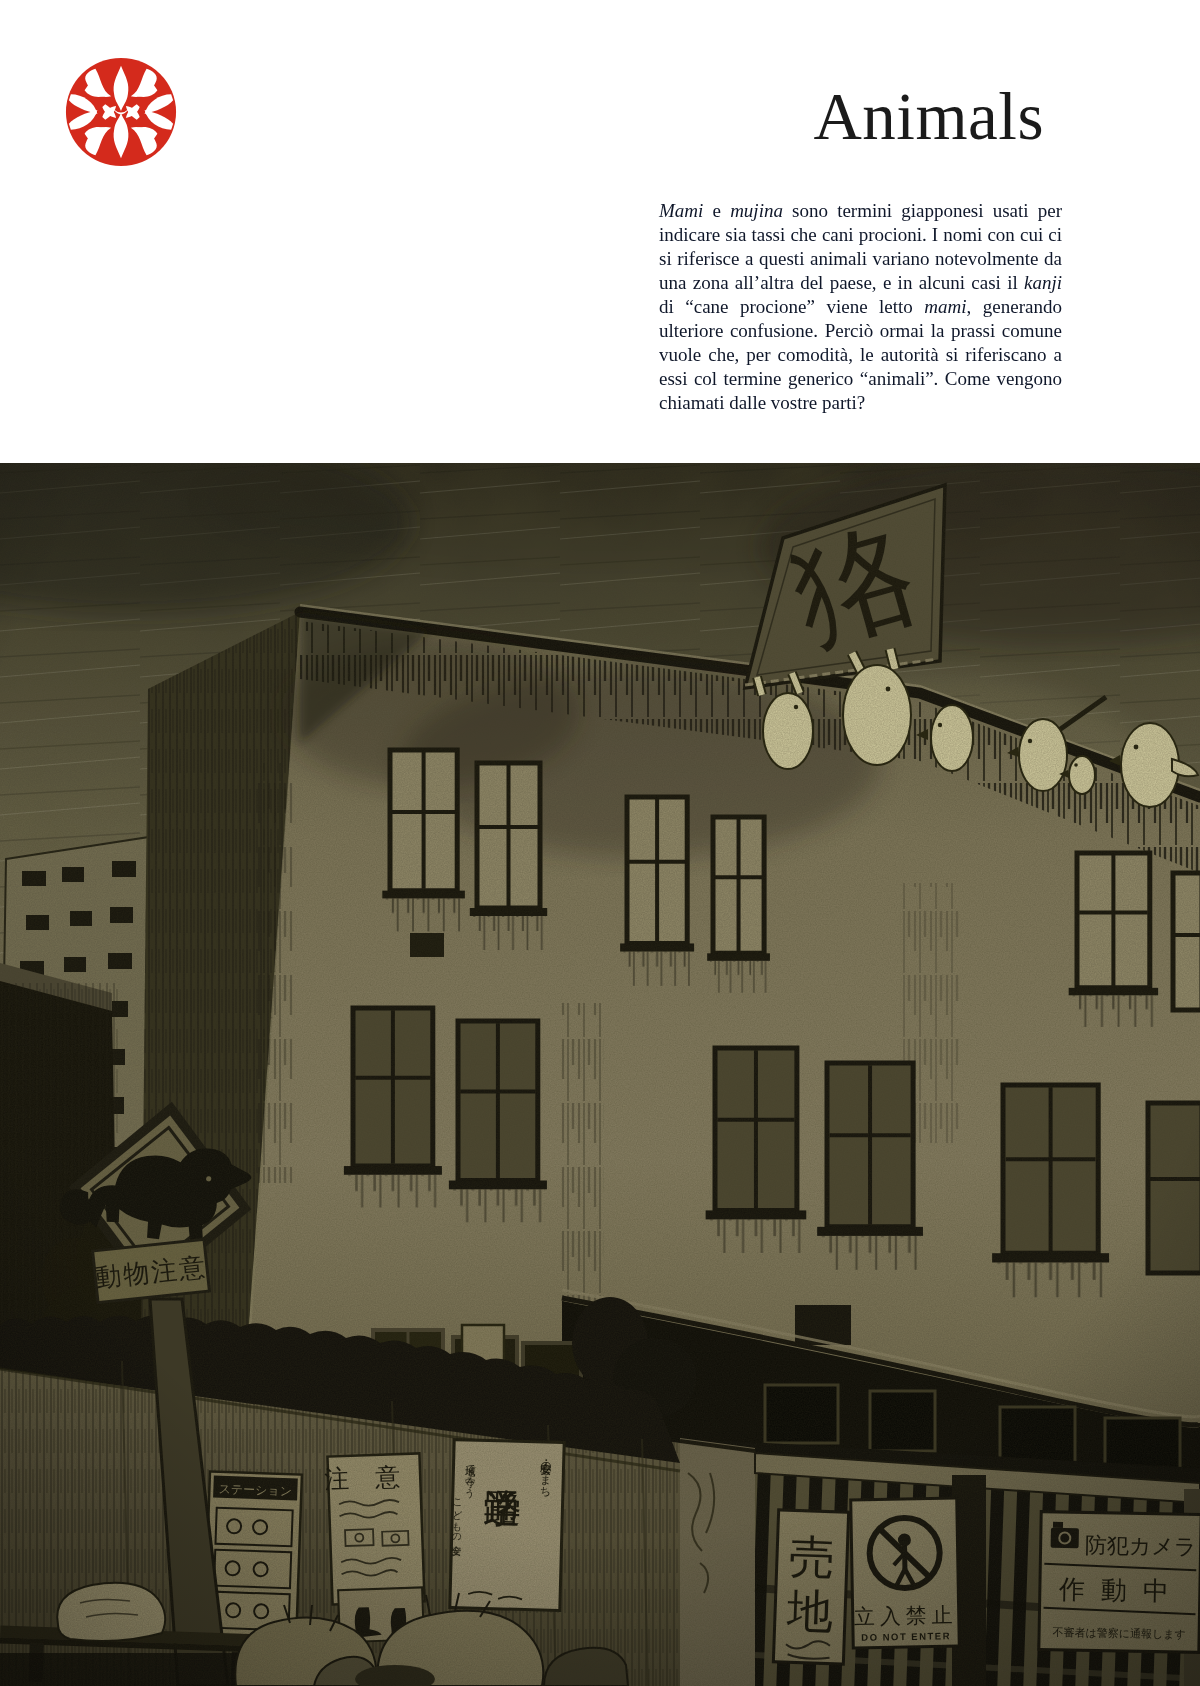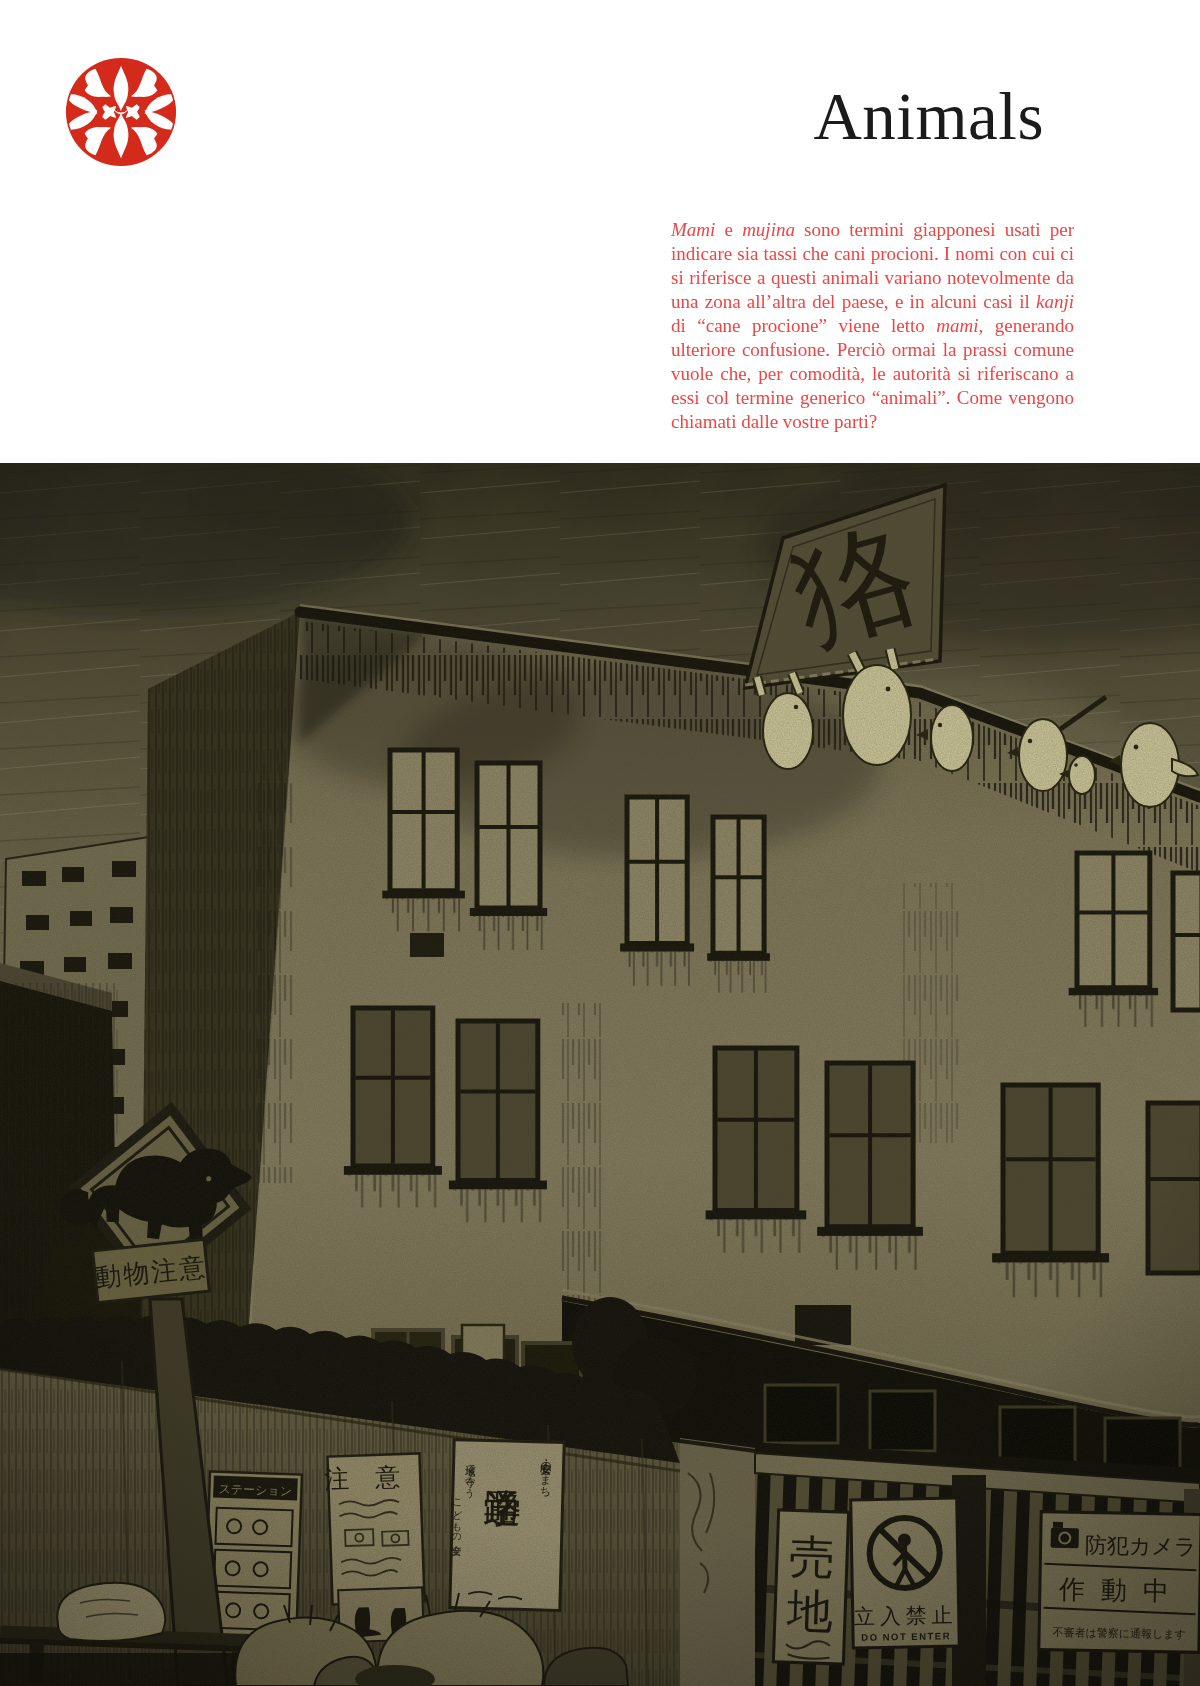--- a/index.html
+++ b/index.html
@@ -2,22 +2,22 @@
 <html><head>
 <meta charset="utf-8">
 <style>
   html,body{margin:0;padding:0;}
   body{width:1200px;height:1686px;background:#ffffff;position:relative;overflow:hidden;
        font-family:"Liberation Serif",serif;}
   .logo{position:absolute;left:62px;top:54px;width:118px;height:116px;}
   .header-text{position:absolute;top:50px;right:156px;text-align:right;color:#1b1b1b;margin-top:32px;}
   .title{font-size:67px;line-height:1.04;letter-spacing:0.5px;}
   .author{font-size:40px;line-height:1.1;margin-top:5px;}
-  .intro{position:absolute;top:199px;left:659px;width:403px;font-size:19px;line-height:1.26;
-         text-align:justify;color:#ef4444;margin-left:12px;}
+  .intro{position:absolute;top:180px;left:659px;width:403px;font-size:19px;line-height:1.26;
+         text-align:justify;color:#0f172a;}
   .intro i{font-style:italic;}
   .illu{position:absolute;top:463px;left:0;display:block;}
   svg text{user-select:none;}
   .jp{font-family:"DejaVu Sans",sans-serif;fill:#16140a;}
   .jpl{font-family:"DejaVu Sans",sans-serif;fill:#938b68;}
   .jpv{writing-mode:vertical-rl;text-orientation:upright;}
   .en{font-family:"Liberation Sans",sans-serif;fill:#16140a;font-weight:bold;}
 </style>
 </head>
 <body>

